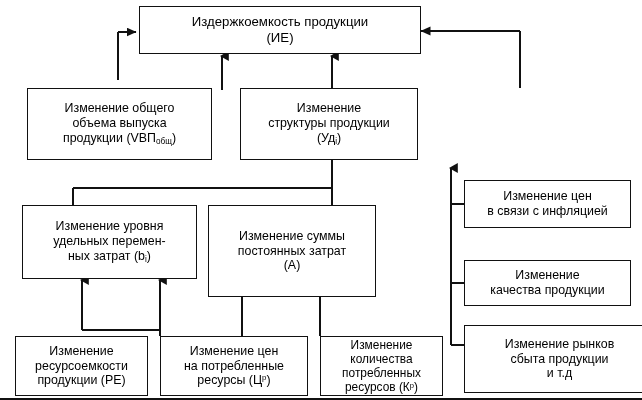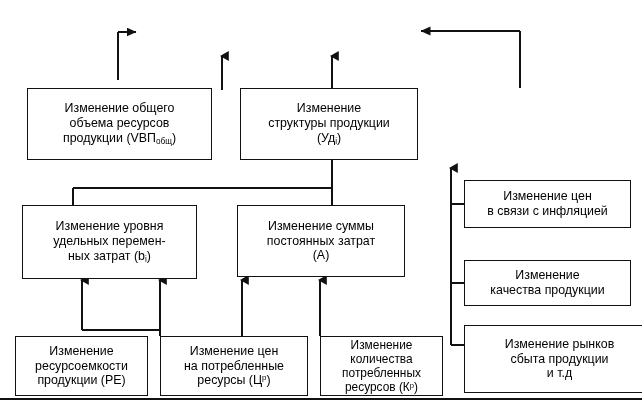--- a/index.html
+++ b/index.html
@@ -107,41 +107,45 @@
       <path d="M320,330 L320,336"></path>
 
       <path d="M451,200 L451,168" marker-end="url(#arrowUp)"></path>
       <path d="M451,200 L451,345"></path>
       <path d="M451,204 L464,204"></path>
       <path d="M451,283 L464,283"></path>
       <path d="M451,345 L464,345"></path>
     </g>
   </svg>
 
+  <div class="node fs13" style="left:139px; top:6px; width:282px; height:48px;">
+    <span class="label">Издержкоемкость продукции
+(ИЕ)</span>
+  </div>
 
   <div class="node fs12" style="left:27px; top:88px; width:185px; height:72px;">
     <span class="label"><span>Изменение общего
-объема ресурсов
+объема выпуска
 продукции (VBП</span><sub>общ</sub><span>)</span></span>
   </div>
 
   <div class="node fs12" style="left:240px; top:88px; width:178px; height:72px;">
     <span class="label"><span>Изменение
 структуры продукции
 (Уд</span><sub>i</sub><span>)</span></span>
   </div>
 
 
   <div class="node fs12" style="left:22px; top:205px; width:175px; height:74px;align-items:center;">
     <span class="label"><span>Изменение уровня
 удельных перемен-
 ных затрат (b</span><sub>i</sub><span>)</span></span>
   </div>
 
-  <div class="node fs12" style="left:208px; top:205px; width:168px; height:72px;margin-left:29px;">
+  <div class="node fs12" style="left:208px; top:205px; width:168px; height:92px;">
     <span class="label">Изменение суммы
 постоянных затрат
 (А)</span>
   </div>
 
   <div class="node fs12" style="left:15px; top:336px; width:133px; height:60px;">
     <span class="label">Изменение
 ресурсоемкости
 продукции (РЕ)</span>
   </div>

